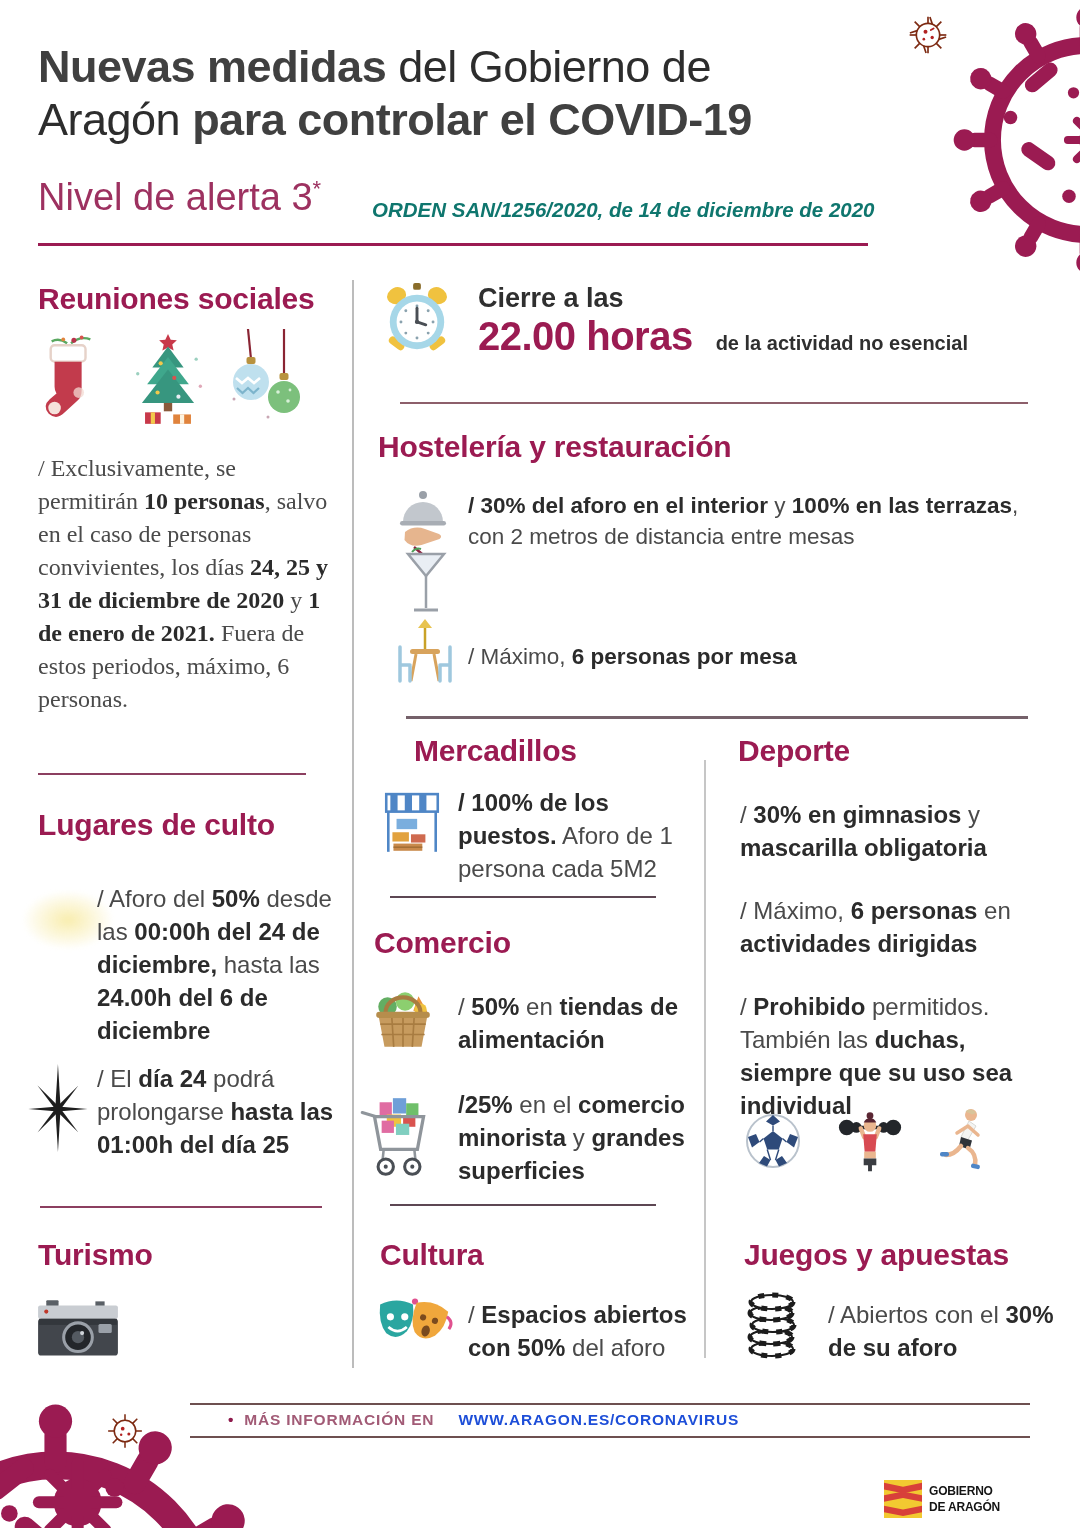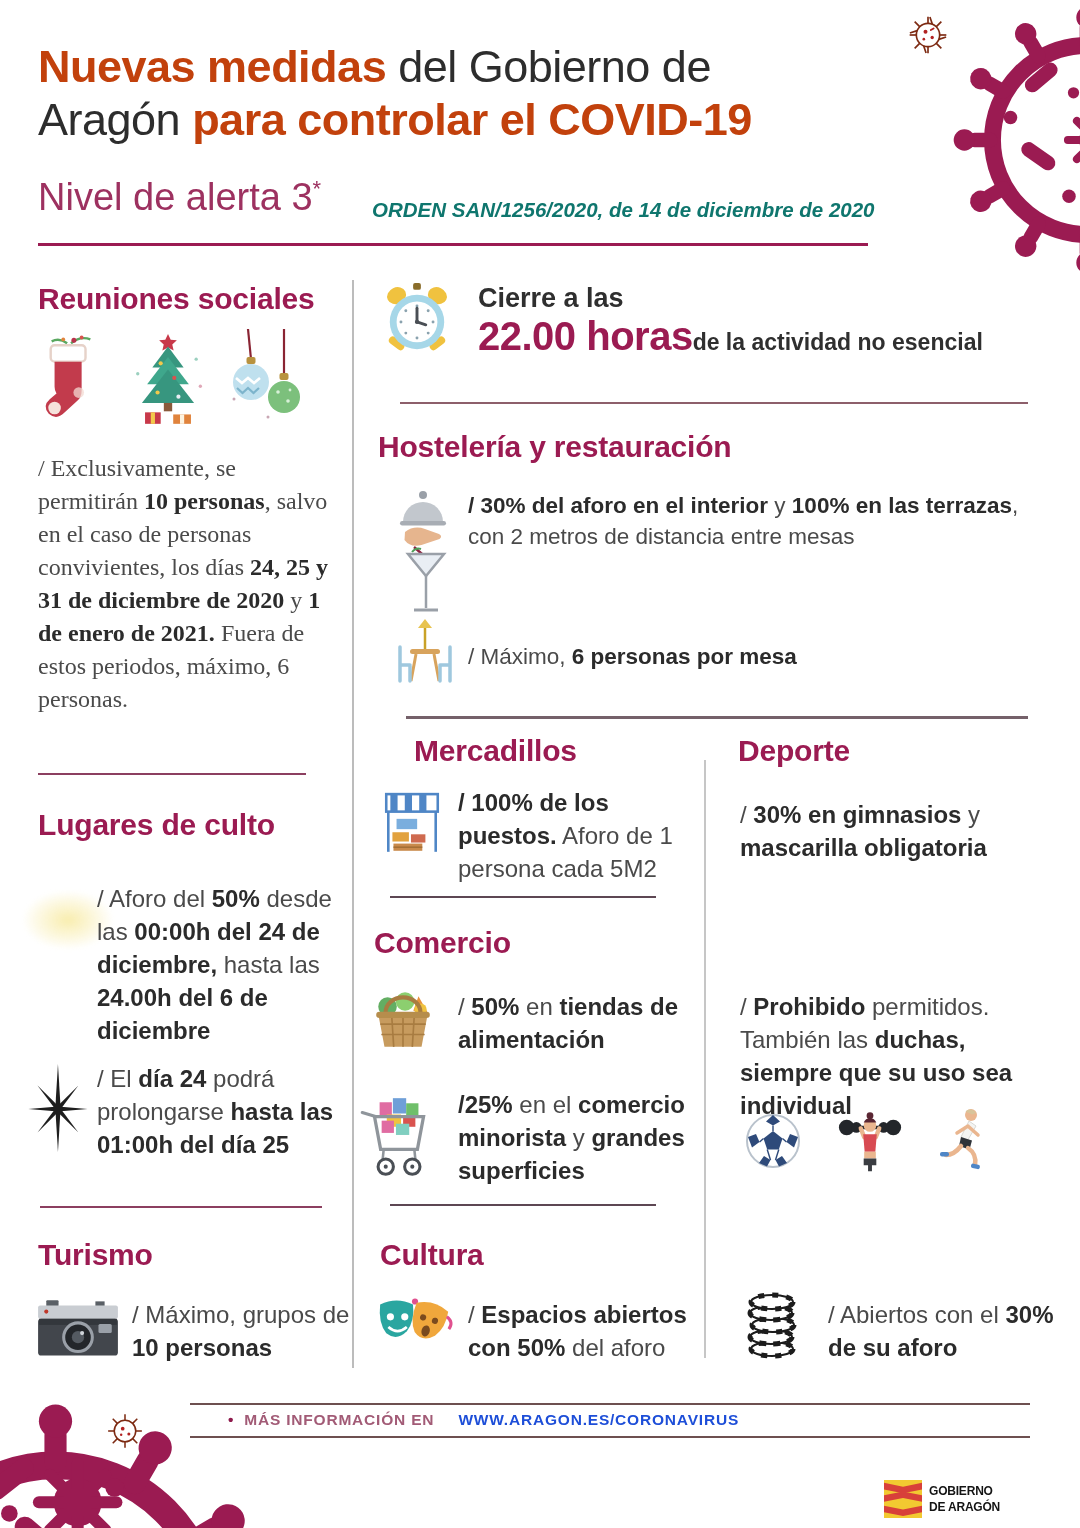--- a/index.html
+++ b/index.html
@@ -1,33 +1,33 @@
 <!DOCTYPE html>
 <html><head>
 <meta charset="utf-8">
 <title>Nuevas medidas COVID-19 Aragón</title>
 <style>
   html,body{margin:0;padding:0;background:#fff;}
   .page{position:relative;width:1080px;height:1528px;background:#fff;overflow:hidden;
         font-family:"Liberation Sans",sans-serif;color:#474747;}
   .abs{position:absolute;}
   .seg-b{font-weight:700;color:#2b2b2b;}
-  .seg-maroon{color:#c2410c;font-weight:700;}
+  .seg-maroon{color:#404040;font-weight:700;}
   .seg-dark{color:#2d2d2d;font-weight:400;}
   .headline{font-size:45px;line-height:53px;font-weight:700;letter-spacing:-0.5px;}
   .alert{font-size:38px;color:#9d3160;font-weight:500;}
   .alert sup{font-size:22px;}
   .order-ref{font-size:20.5px;font-style:italic;font-weight:600;color:#0f766e;}
   .sec-title{font-size:30px;font-weight:700;color:#9b1b52;letter-spacing:-0.2px;}
   .rich{margin:0;font-size:24px;line-height:33px;color:#4a4a4a;}
   .rich-mid{font-size:22.5px;line-height:31px;}
   .closure-line1{font-size:27px;font-weight:700;color:#2f2f2f;}
   .closure-line2{display:flex;align-items:baseline;}
   .closure-time{font-size:40px;font-weight:800;color:#9b1b52;letter-spacing:-0.5px;}
-  .closure-scope{font-size:23px;font-weight:700;color:#2f2f2f;}
+  .closure-scope{font-size:20px;font-weight:700;color:#2f2f2f;margin-left:23px;}
   .footer-info{font-size:15.5px;letter-spacing:0.8px;font-weight:600;}
   .footer-prefix{color:#a25b76;}
   .footer-link{color:#1d4ed8;font-weight:800;margin-left:19px;}
   .footer-bullet{color:#8e1a4c;margin-right:10px;}
   .logo-text{font-size:12px;line-height:16.5px;font-weight:700;color:#141414;letter-spacing:-0.2px;}
   .glow{background:radial-gradient(ellipse at center,rgba(248,236,170,0.95) 0%,rgba(248,236,170,0) 70%);filter:blur(2px);}
 </style>
 </head>
 <body>
 
@@ -224,21 +224,20 @@
     <rect x="4" y="7" width="78" height="13" rx="2" fill="#c9cdd2"></rect>
     <circle cx="12" cy="13" r="2" fill="#c0392b"></circle>
     <rect x="4" y="20" width="78" height="36" rx="3" fill="#42464c"></rect>
     <rect x="5" y="20" width="76" height="6" fill="#33373c"></rect>
     <circle cx="43" cy="38" r="14" fill="#23262a" stroke="#9aa0a8" stroke-width="3"></circle>
     <circle cx="43" cy="38" r="6" fill="#545a61"></circle>
     <circle cx="47" cy="34" r="2" fill="#cfd4d9"></circle>
     <rect x="63" y="25" width="13" height="9" rx="1.5" fill="#9aa0a8"></rect>
   </svg>
 
-  <p class="abs rich" style="left:132px;top:1298px;width:218px;"><span>/ Máximo, grupos de </span><span class="seg-b">10 personas</span></p>
 
   <svg class="abs" style="left:382px;top:280px;" width="70" height="78" viewBox="0 0 72 78">
     <ellipse cx="15" cy="15" rx="10" ry="8.5" fill="#f0c23f" transform="rotate(-25 15 15)"></ellipse>
     <ellipse cx="57" cy="15" rx="10" ry="8.5" fill="#f0c23f" transform="rotate(25 57 15)"></ellipse>
     <rect x="32" y="2" width="8" height="7" rx="2" fill="#8a6d2a"></rect>
     <rect x="6" y="60" width="18" height="8" rx="4" fill="#f0c23f" transform="rotate(38 15 64)"></rect>
     <rect x="48" y="60" width="18" height="8" rx="4" fill="#f0c23f" transform="rotate(-38 57 64)"></rect>
     <circle cx="36" cy="42" r="28" fill="#a6d7e8"></circle>
     <circle cx="36" cy="42" r="21" fill="#fff"></circle>
     <g fill="#8aa2ae">
@@ -370,20 +369,21 @@
         <circle cx="58" cy="28" r="3" fill="#7a4a1e"></circle>
       <ellipse cx="52" cy="40" rx="4" ry="5.5" fill="#7a4a1e"></ellipse>
     </g>
     <path d="M71,26 q7,5 2,12" stroke="#e0518f" stroke-width="3" fill="none"></path>
   </svg>
   <p class="abs rich" style="left:468px;top:1298px;width:258px;"><span>/ </span><span class="seg-b">Espacios abiertos con 50%</span><span> del aforo</span></p>
 
   <div class="abs sec-title" style="left:738px;top:734px;">Deporte</div>
 
   <p class="abs rich" style="left:740px;top:798px;width:305px;"><span>/ </span><span class="seg-b">30% en gimnasios</span><span> y </span><span class="seg-b">mascarilla obligatoria</span></p>
+  <p class="abs rich" style="left:740px;top:894px;width:315px;"><span>/ Máximo, </span><span class="seg-b">6 personas</span><span> en </span><span class="seg-b">actividades dirigidas</span></p>
   <p class="abs rich" style="left:740px;top:990px;width:318px;"><span>/ </span><span class="seg-b">Prohibido</span><span> permitidos. También las </span><span class="seg-b">duchas, siempre que su uso sea individual</span></p>
 
   <svg class="abs" style="left:744px;top:1112px;" width="58" height="58" viewBox="0 0 58 58">
     <circle cx="29" cy="29" r="26" fill="#fff" stroke="#b9c2cc" stroke-width="2"></circle>
     <polygon points="29,19 38.5,26.5 34.8,37.5 23.2,37.5 19.5,26.5" fill="#2e4a7a"></polygon>
     <polygon points="29,3 36,9.5 29,13.5 22,9.5" fill="#2e4a7a"></polygon>
     <polygon points="4,25 12,22 15.5,30 8,35.5" fill="#2e4a7a"></polygon>
     <polygon points="54,25 46,22 42.5,30 50,35.5" fill="#2e4a7a"></polygon>
     <polygon points="15,51 20,44 26.5,48 23,54.5" fill="#2e4a7a"></polygon>
     <polygon points="43,51 38,44 31.5,48 35,54.5" fill="#2e4a7a"></polygon>
@@ -418,20 +418,21 @@
     <path d="M31,15 l-8,16 6.5,3.5 8.5,-14.5 z" fill="#f4f4f2" stroke="#d9d9d5" stroke-width="1"></path>
     <line x1="30" y1="20" x2="19" y2="27" stroke="#eab68f" stroke-width="3.5" stroke-linecap="round"></line>
     <line x1="31" y1="21" x2="40" y2="29" stroke="#eab68f" stroke-width="3.5" stroke-linecap="round"></line>
     <path d="M23,31 l11,3.5 -2.5,9 -10.5,-3.5 z" fill="#2f3338"></path>
     <path d="M30,42 q9,6 7,17" stroke="#eab68f" stroke-width="4.5" fill="none" stroke-linecap="round"></path>
     <path d="M23,40 q-7,9 -15,9" stroke="#eab68f" stroke-width="4.5" fill="none" stroke-linecap="round"></path>
     <rect x="2" y="46" width="9" height="4.5" rx="2" fill="#4f86c6"></rect>
     <rect x="33" y="58" width="9" height="4.5" rx="2" fill="#4f86c6" transform="rotate(12 37 60)"></rect>
   </svg>
 
+  <div class="abs sec-title" style="left:744px;top:1238px;">Juegos y apuestas</div>
 
   <svg class="abs" style="left:744px;top:1292px;" width="56" height="68" viewBox="0 0 56 68">
     <g>
       <ellipse cx="28" cy="57" rx="21" ry="7" fill="#fff" stroke="#1c1c1c" stroke-width="2"></ellipse>
       <ellipse cx="28" cy="57" rx="21" ry="7" fill="none" stroke="#1c1c1c" stroke-width="5" stroke-dasharray="6 8"></ellipse>
       <ellipse cx="27" cy="45" rx="21" ry="7" fill="#fff" stroke="#1c1c1c" stroke-width="2"></ellipse>
       <ellipse cx="27" cy="45" rx="21" ry="7" fill="none" stroke="#1c1c1c" stroke-width="5" stroke-dasharray="7 7"></ellipse>
       <ellipse cx="29" cy="33" rx="21" ry="7" fill="#fff" stroke="#1c1c1c" stroke-width="2"></ellipse>
       <ellipse cx="29" cy="33" rx="21" ry="7" fill="none" stroke="#1c1c1c" stroke-width="5" stroke-dasharray="6 8"></ellipse>
       <ellipse cx="27" cy="21" rx="21" ry="7" fill="#fff" stroke="#1c1c1c" stroke-width="2"></ellipse>

